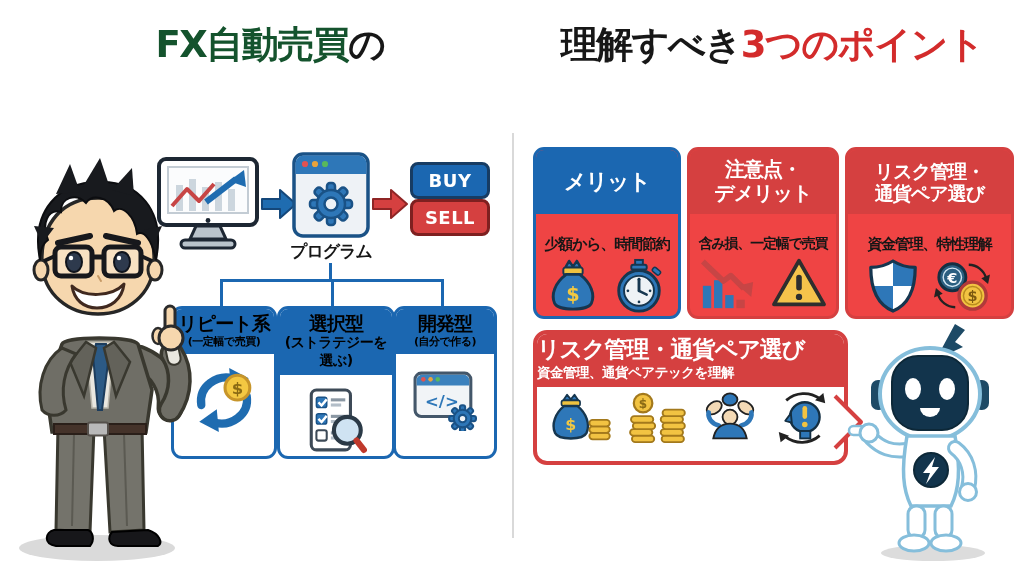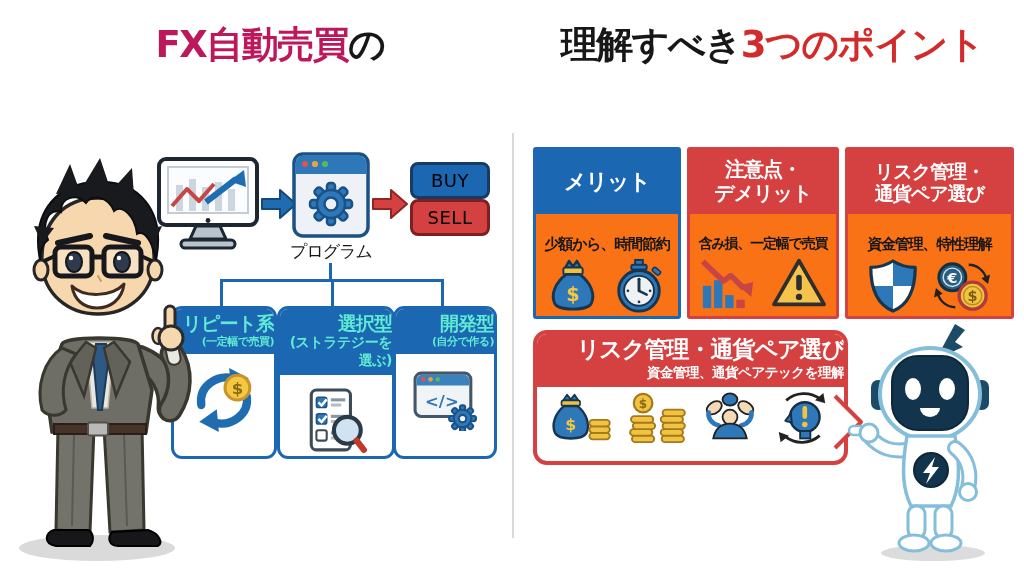--- a/index.html
+++ b/index.html
@@ -3,53 +3,53 @@
 <meta charset="utf-8">
 <style>
   html,body{margin:0;padding:0}
   body{width:1024px;height:572px;position:relative;background:#fff;overflow:hidden;
        font-family:"DejaVu Sans","Liberation Sans",sans-serif;color:#161616}
   .abs{position:absolute}
   svg text{font-family:"DejaVu Sans","Liberation Sans",sans-serif}
 
   
   .big-title{font-weight:800;text-align:center;line-height:1.16;letter-spacing:-1.5px;font-size:37px}
-  .t-blue{color:#be185d}.t-red{color:#d32b2b}.t-dark{color:#171717}
+  .t-blue{color:#14532d}.t-red{color:#d32b2b}.t-dark{color:#171717}
 
   
   .divider{width:2px;background:#d9d9d9}
 
   
-  .flow-label{font-size:17px;font-weight:400;text-align:center;letter-spacing:-1px}
-  .trade-btn{width:74px;height:31px;border-radius:8px;color:#000000;font-weight:400;font-size:18px;
+  .flow-label{font-size:17px;font-weight:700;text-align:center;letter-spacing:-1px}
+  .trade-btn{width:74px;height:31px;border-radius:8px;color:#ffffff;font-weight:700;font-size:18px;
              display:flex;align-items:center;justify-content:center;letter-spacing:.5px}
   .buy{background:#1b67b1;border:3px solid #173c63}
   .sell{background:#d54040;border:3px solid #7e2020}
   .conn{background:#1b67b1}
 
   
   .type-box{border:3px solid #1b67b1;border-radius:11px;overflow:hidden;background:#fff}
-  .type-head{background:#1b67b1;color:#5eead4;text-align:right;padding:4px 0 5px}
+  .type-head{background:#1b67b1;color:#000000;text-align:center;padding:4px 0 5px}
   .type-title{font-size:19px;font-weight:800;line-height:1.1;letter-spacing:-1px}
   .type-sub{font-size:11px;font-weight:700;letter-spacing:-.5px}
   .type-body{display:flex;align-items:center;justify-content:center;height:92px}
 
   
-  .pbox{border:3px solid;border-radius:3px;overflow:hidden;background:#f97316}
+  .pbox{border:3px solid;border-radius:11px;overflow:hidden;background:#ef4444}
   .pbox.blue{border-color:#1b67b1}.pbox.red{border-color:#d54040}
   .p-head{color:#fff;height:64px;display:flex;flex-direction:column;align-items:center;justify-content:center;
           font-weight:800;text-align:center;line-height:1.18;letter-spacing:-1px}
   .pbox.blue .p-head{background:#1b67b1}.pbox.red .p-head{background:#d54040}
   .p-body{text-align:center;padding-top:22px}
   .p-text{font-size:15px;font-weight:800;letter-spacing:-1.2px;line-height:1.1}
   .p-icons{display:flex;justify-content:center;align-items:center;gap:14px;margin-top:5px}
 
   
   .callout{border:4px solid #d54040;border-radius:14px;overflow:hidden;background:#fff}
-  .c-head{background:#d54040;color:#fff;text-align:right;padding:2px 0 5px}
+  .c-head{background:#d54040;color:#fff;text-align:left;padding:2px 0 5px}
   .c-title{font-size:23px;font-weight:800;line-height:1.2;letter-spacing:-1px}
   .c-sub{font-size:13.5px;font-weight:700;letter-spacing:-.5px}
   .c-icons{display:flex;justify-content:space-evenly;align-items:center;height:62px}
 </style>
 </head>
 <body>
 
 <div class="abs big-title" style="left:50px;top:24px;width:440px">
   <div><span class="t-blue">FX自動売買</span><span class="t-dark">の</span></div>
 </div>

